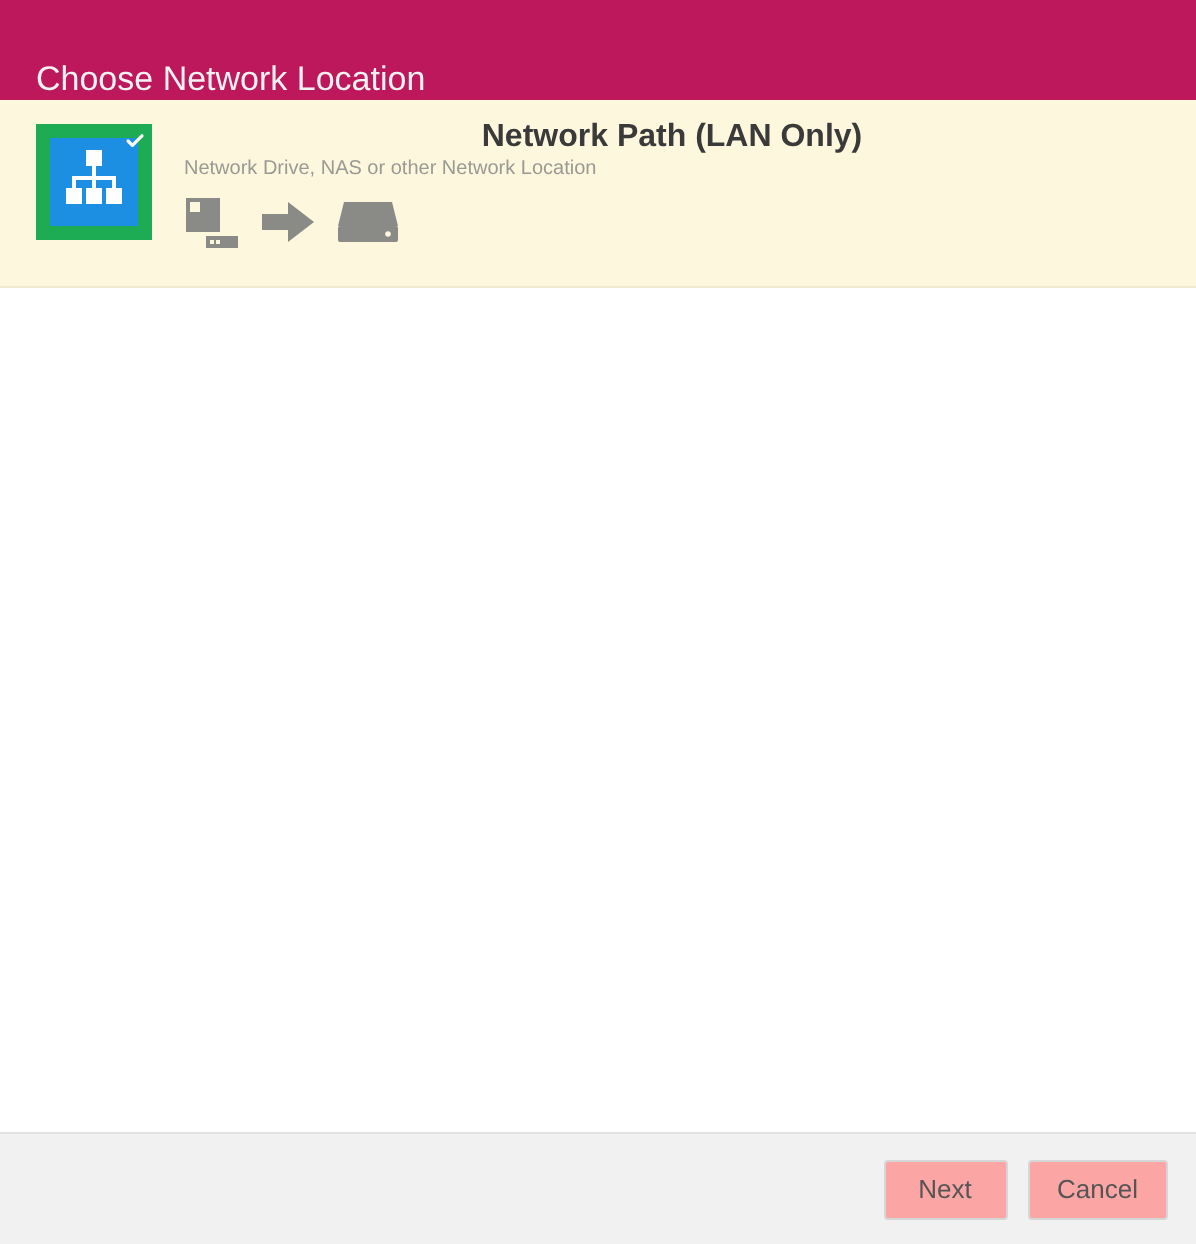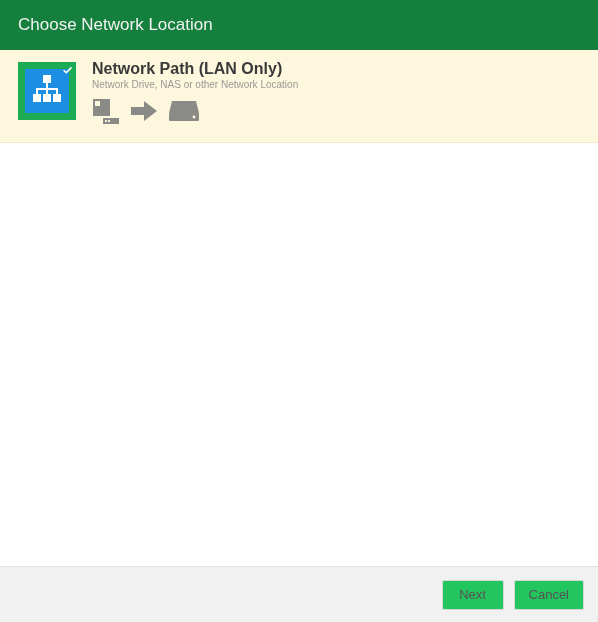--- a/index.html
+++ b/index.html
@@ -1,23 +1,23 @@
 <!DOCTYPE html>
 <html><head>
 <meta charset="utf-8">
 <style>
   * { box-sizing: border-box; margin: 0; padding: 0; }
   html, body { width: 598px; height: 622px; font-family: "Segoe UI", Arial, sans-serif; background: #ffffff; }
   .window { width: 598px; height: 622px; display: flex; flex-direction: column; }
   .titlebar {
     height: 50px;
-    background: #15803d;
+    background: #be185d;
     color: #f2f2f2;
     display: flex;
-    align-items: center;
+    align-items: flex-end;
     padding: 0 18px;
     font-size: 17px;
     font-weight: 400;
   }
   .content {
     flex: 1;
     background: #ffffff;
     overflow: auto;
   }
   .option-row {
@@ -58,20 +58,21 @@
   }
   .option-text {
     margin-left: 16px;
     flex: 1;
   }
   .option-title {
     font-size: 16px;
     font-weight: 700;
     color: #3a3a3a;
     margin-top: -2px;
+    text-align: center;
   }
   .option-subtitle {
     font-size: 10px;
     color: #9a9a95;
     margin-top: 1px;
   }
   .option-glyph-row {
     margin-top: 8px;
     display: flex;
     align-items: center;
@@ -83,21 +84,21 @@
     border-top: 1px solid #e2e2e2;
     display: flex;
     align-items: center;
     justify-content: flex-end;
     padding: 0 14px;
     gap: 10px;
   }
   .btn {
     min-width: 62px;
     height: 30px;
-    background: #22c55e;
+    background: #fca5a5;
     border: 1px solid #d6d6d6;
     color: #555;
     font-size: 13px;
     padding: 0 14px;
     cursor: pointer;
     border-radius: 2px;
   }
 </style>
 </head>
 <body>

